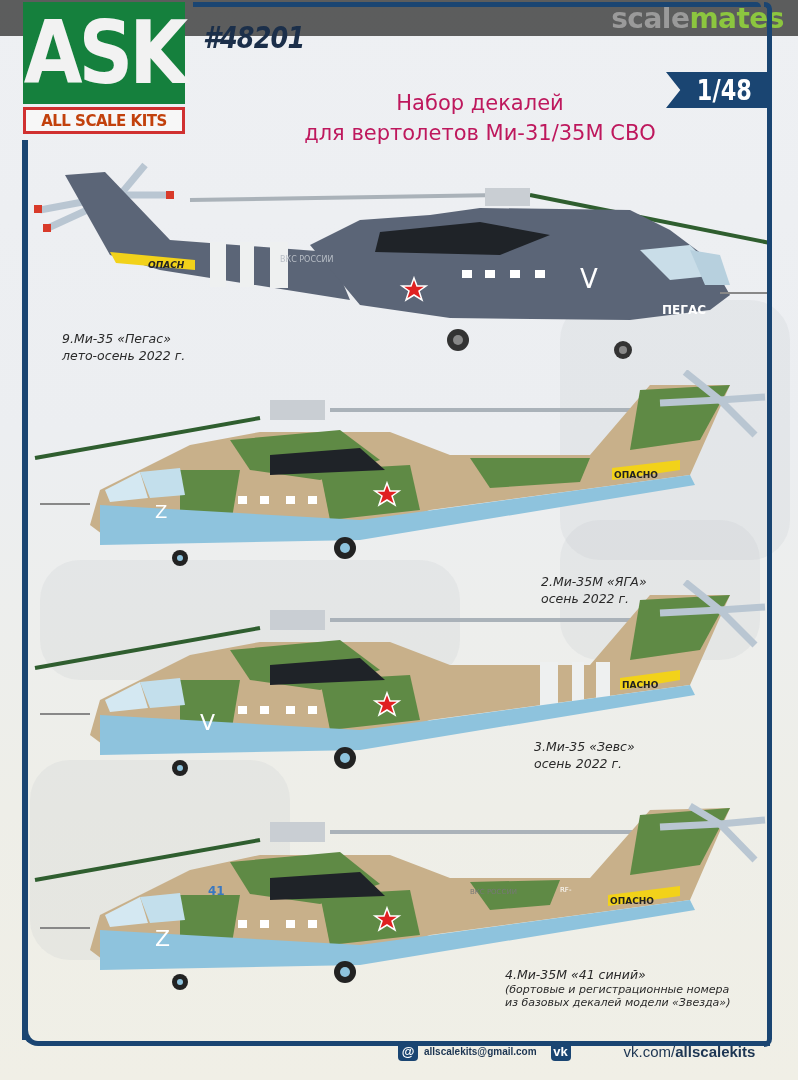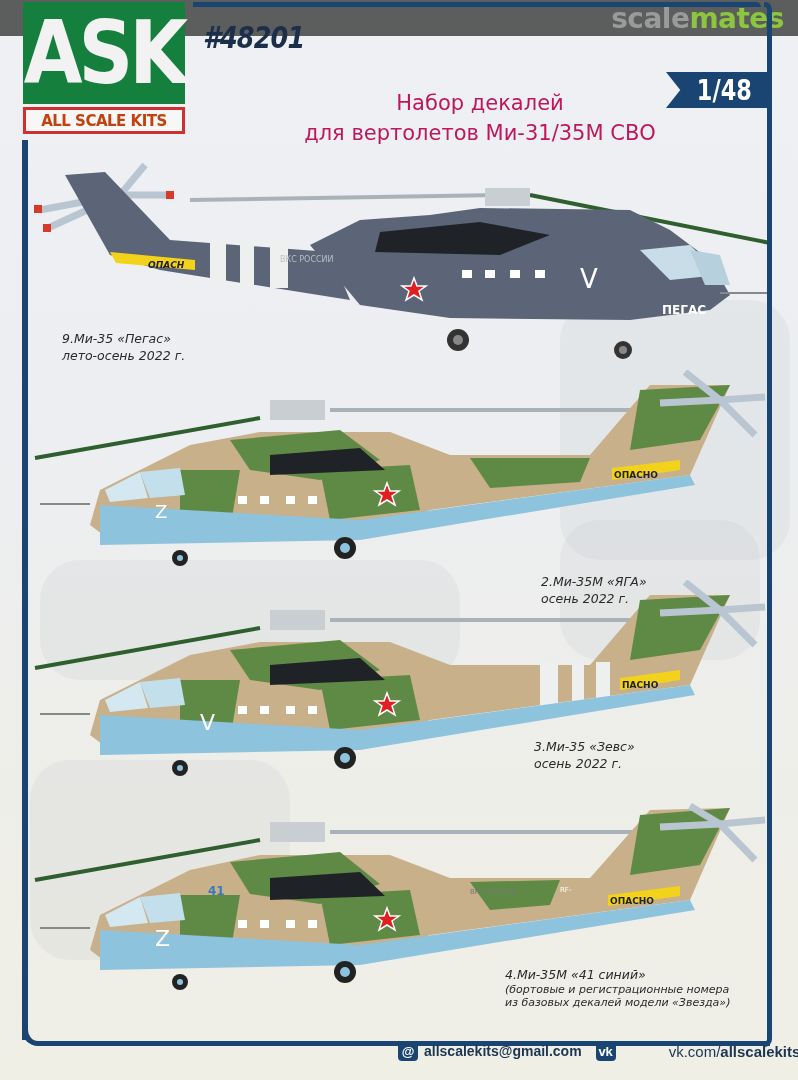--- a/index.html
+++ b/index.html
@@ -95,21 +95,21 @@
   
   .footer {
     position: absolute; left: 398px; top: 1040px; height: 22px; z-index: 8;
     display: flex; align-items: center; gap: 14px; font-family: "Liberation Sans", sans-serif;
   }
   .contact { display: flex; align-items: center; gap: 6px; }
   .contact-icon {
     width: 20px; height: 20px; background: #1a4572; border-radius: 4px; color: #fff;
     display: flex; align-items: center; justify-content: center; font-size: 13px; font-weight: bold;
   }
-  .email-text { color: #1c3552; font-size: 14px; font-weight: bold; }
+  .email-text { color: #1c3552; font-size: 10px; font-weight: bold; }
   .vk-text { color: #1c3552; font-size: 15px; margin-left: 47px; }
   .vk-text b { font-weight: bold; }
 </style>
 </head>
 <body>
 
 <div class="ghost" style="left:560px;top:300px;width:230px;height:260px;"></div>
 <div class="ghost" style="left:40px;top:560px;width:420px;height:120px;"></div>
 <div class="ghost" style="left:30px;top:760px;width:260px;height:200px;"></div>
 <div class="ghost" style="left:560px;top:520px;width:200px;height:140px;"></div>

